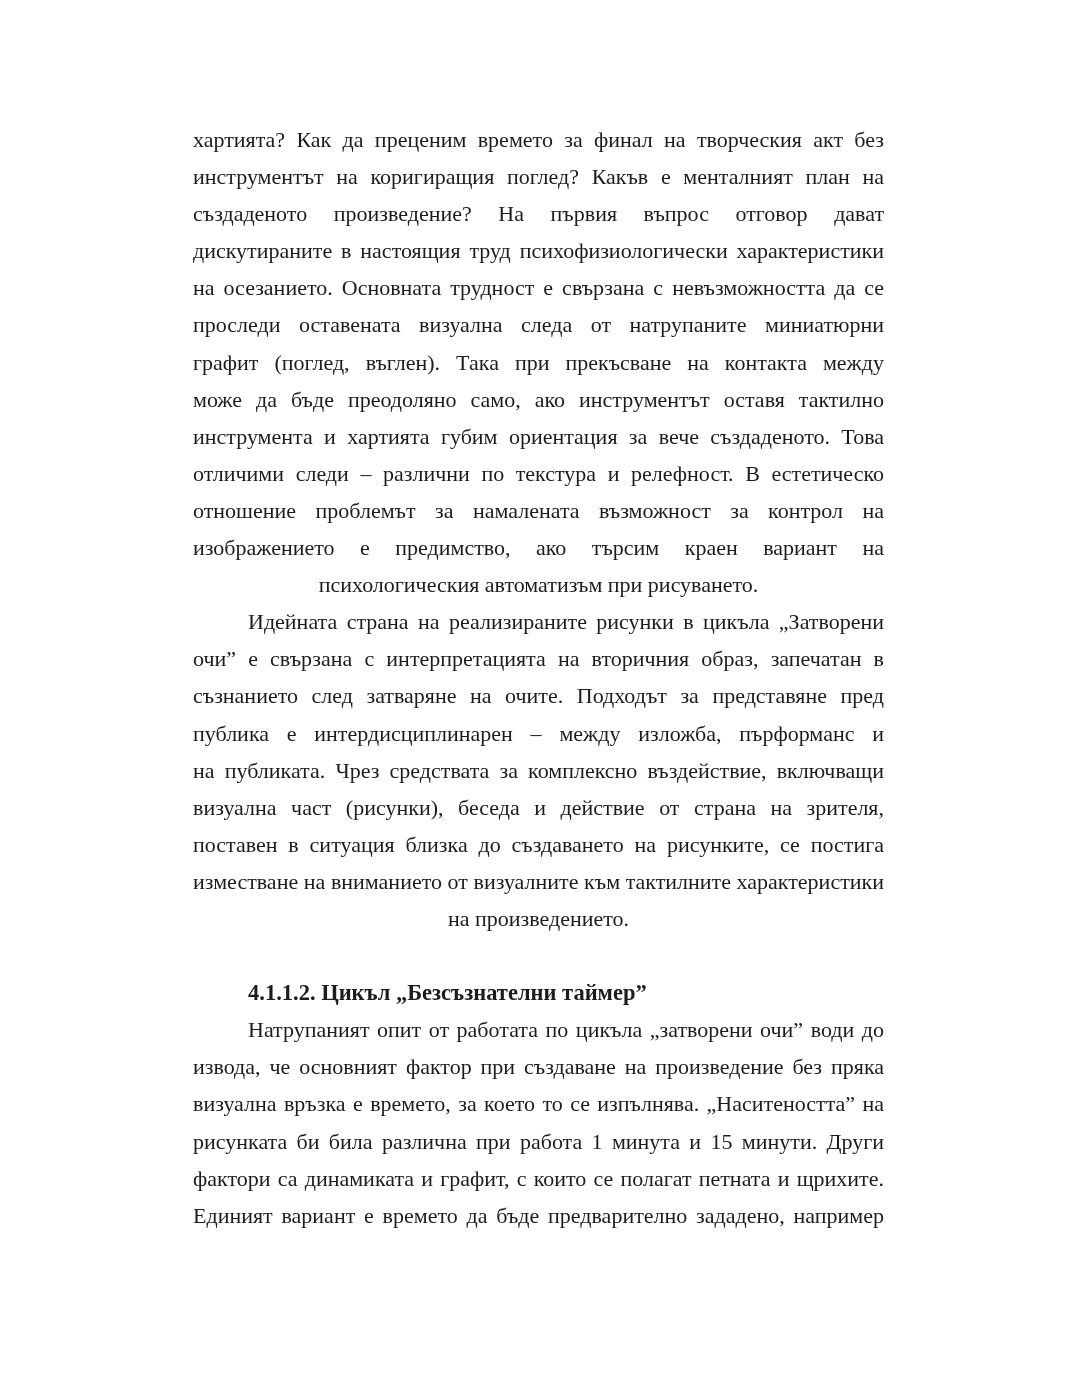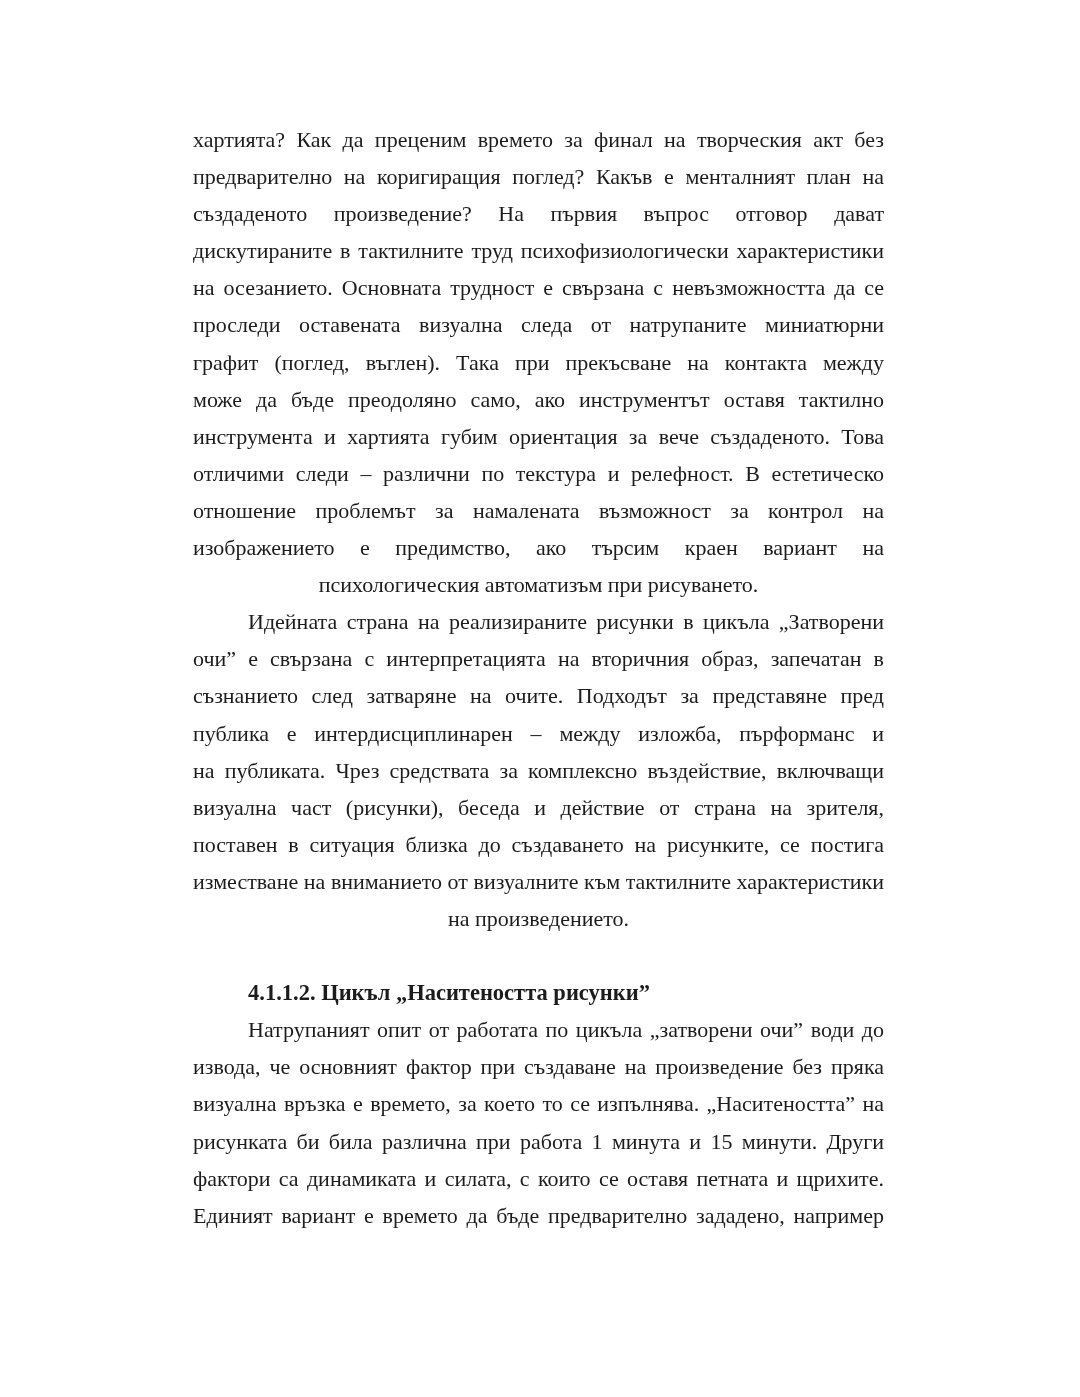--- a/index.html
+++ b/index.html
@@ -63,23 +63,23 @@
   }
 </style>
 </head>
 <body>
 
 <div class="page">
   <div class="text-block">
 
     <section class="paragraph">
         <div class="line justified">хартията? Как да преценим времето за финал на творческия акт без</div>
-        <div class="line justified">предварително на коригиращия поглед? Какъв е менталният план на</div>
+        <div class="line justified">инструментът на коригиращия поглед? Какъв е менталният план на</div>
         <div class="line justified">създаденото произведение? На първия въпрос отговор дават</div>
-        <div class="line justified">дискутираните в тактилните труд психофизиологически характеристики</div>
+        <div class="line justified">дискутираните в настоящия труд психофизиологически характеристики</div>
         <div class="line justified">на осезанието. Основната трудност е свързана с невъзможността да се</div>
         <div class="line justified">проследи оставената визуална следа от натрупаните миниатюрни частици</div>
         <div class="line justified">графит (поглед, въглен). Така при прекъсване на контакта между</div>
         <div class="line justified">може да бъде преодоляно само, ако инструментът оставя тактилно</div>
         <div class="line justified">инструмента и хартията губим ориентация за вече създаденото. Това</div>
         <div class="line justified">отличими следи – различни по текстура и релефност. В естетическо</div>
         <div class="line justified">отношение проблемът за намалената възможност за контрол на</div>
         <div class="line justified">изображението е предимство, ако търсим краен вариант на</div>
         <div class="line">психологическия автоматизъм при рисуването.</div>
       </section>
@@ -91,26 +91,26 @@
         <div class="line justified">публика е интердисциплинарен – между изложба, пърформанс и действие</div>
         <div class="line justified">на публиката. Чрез средствата за комплексно въздействие, включващи</div>
         <div class="line justified">визуална част (рисунки), беседа и действие от страна на зрителя,</div>
         <div class="line justified">поставен в ситуация близка до създаването на рисунките, се постига</div>
         <div class="line justified">изместване на вниманието от визуалните към тактилните характеристики</div>
         <div class="line">на произведението.</div>
       </section>
 
     <div class="blank-line"></div>
 
-    <h2 class="heading">4.1.1.2. Цикъл „Наситеността рисунки”</h2>
+    <h2 class="heading">4.1.1.2. Цикъл „Безсъзнателни таймер”</h2>
 
     <section class="paragraph indent-first">
         <div class="line justified">Натрупаният опит от работата по цикъла „затворени очи” води до</div>
         <div class="line justified">извода, че основният фактор при създаване на произведение без пряка</div>
         <div class="line justified">визуална връзка е времето, за което то се изпълнява. „Наситеността” на</div>
         <div class="line justified">рисунката би била различна при работа 1 минута и 15 минути. Други</div>
-        <div class="line justified">фактори са динамиката и силата, с които се оставя петната и щрихите.</div>
+        <div class="line justified">фактори са динамиката и графит, с които се полагат петната и щрихите.</div>
         <div class="line justified">Единият вариант е времето да бъде предварително зададено, например</div>
       </section>
 
   </div>
 
 </div>
 
 </body></html>

